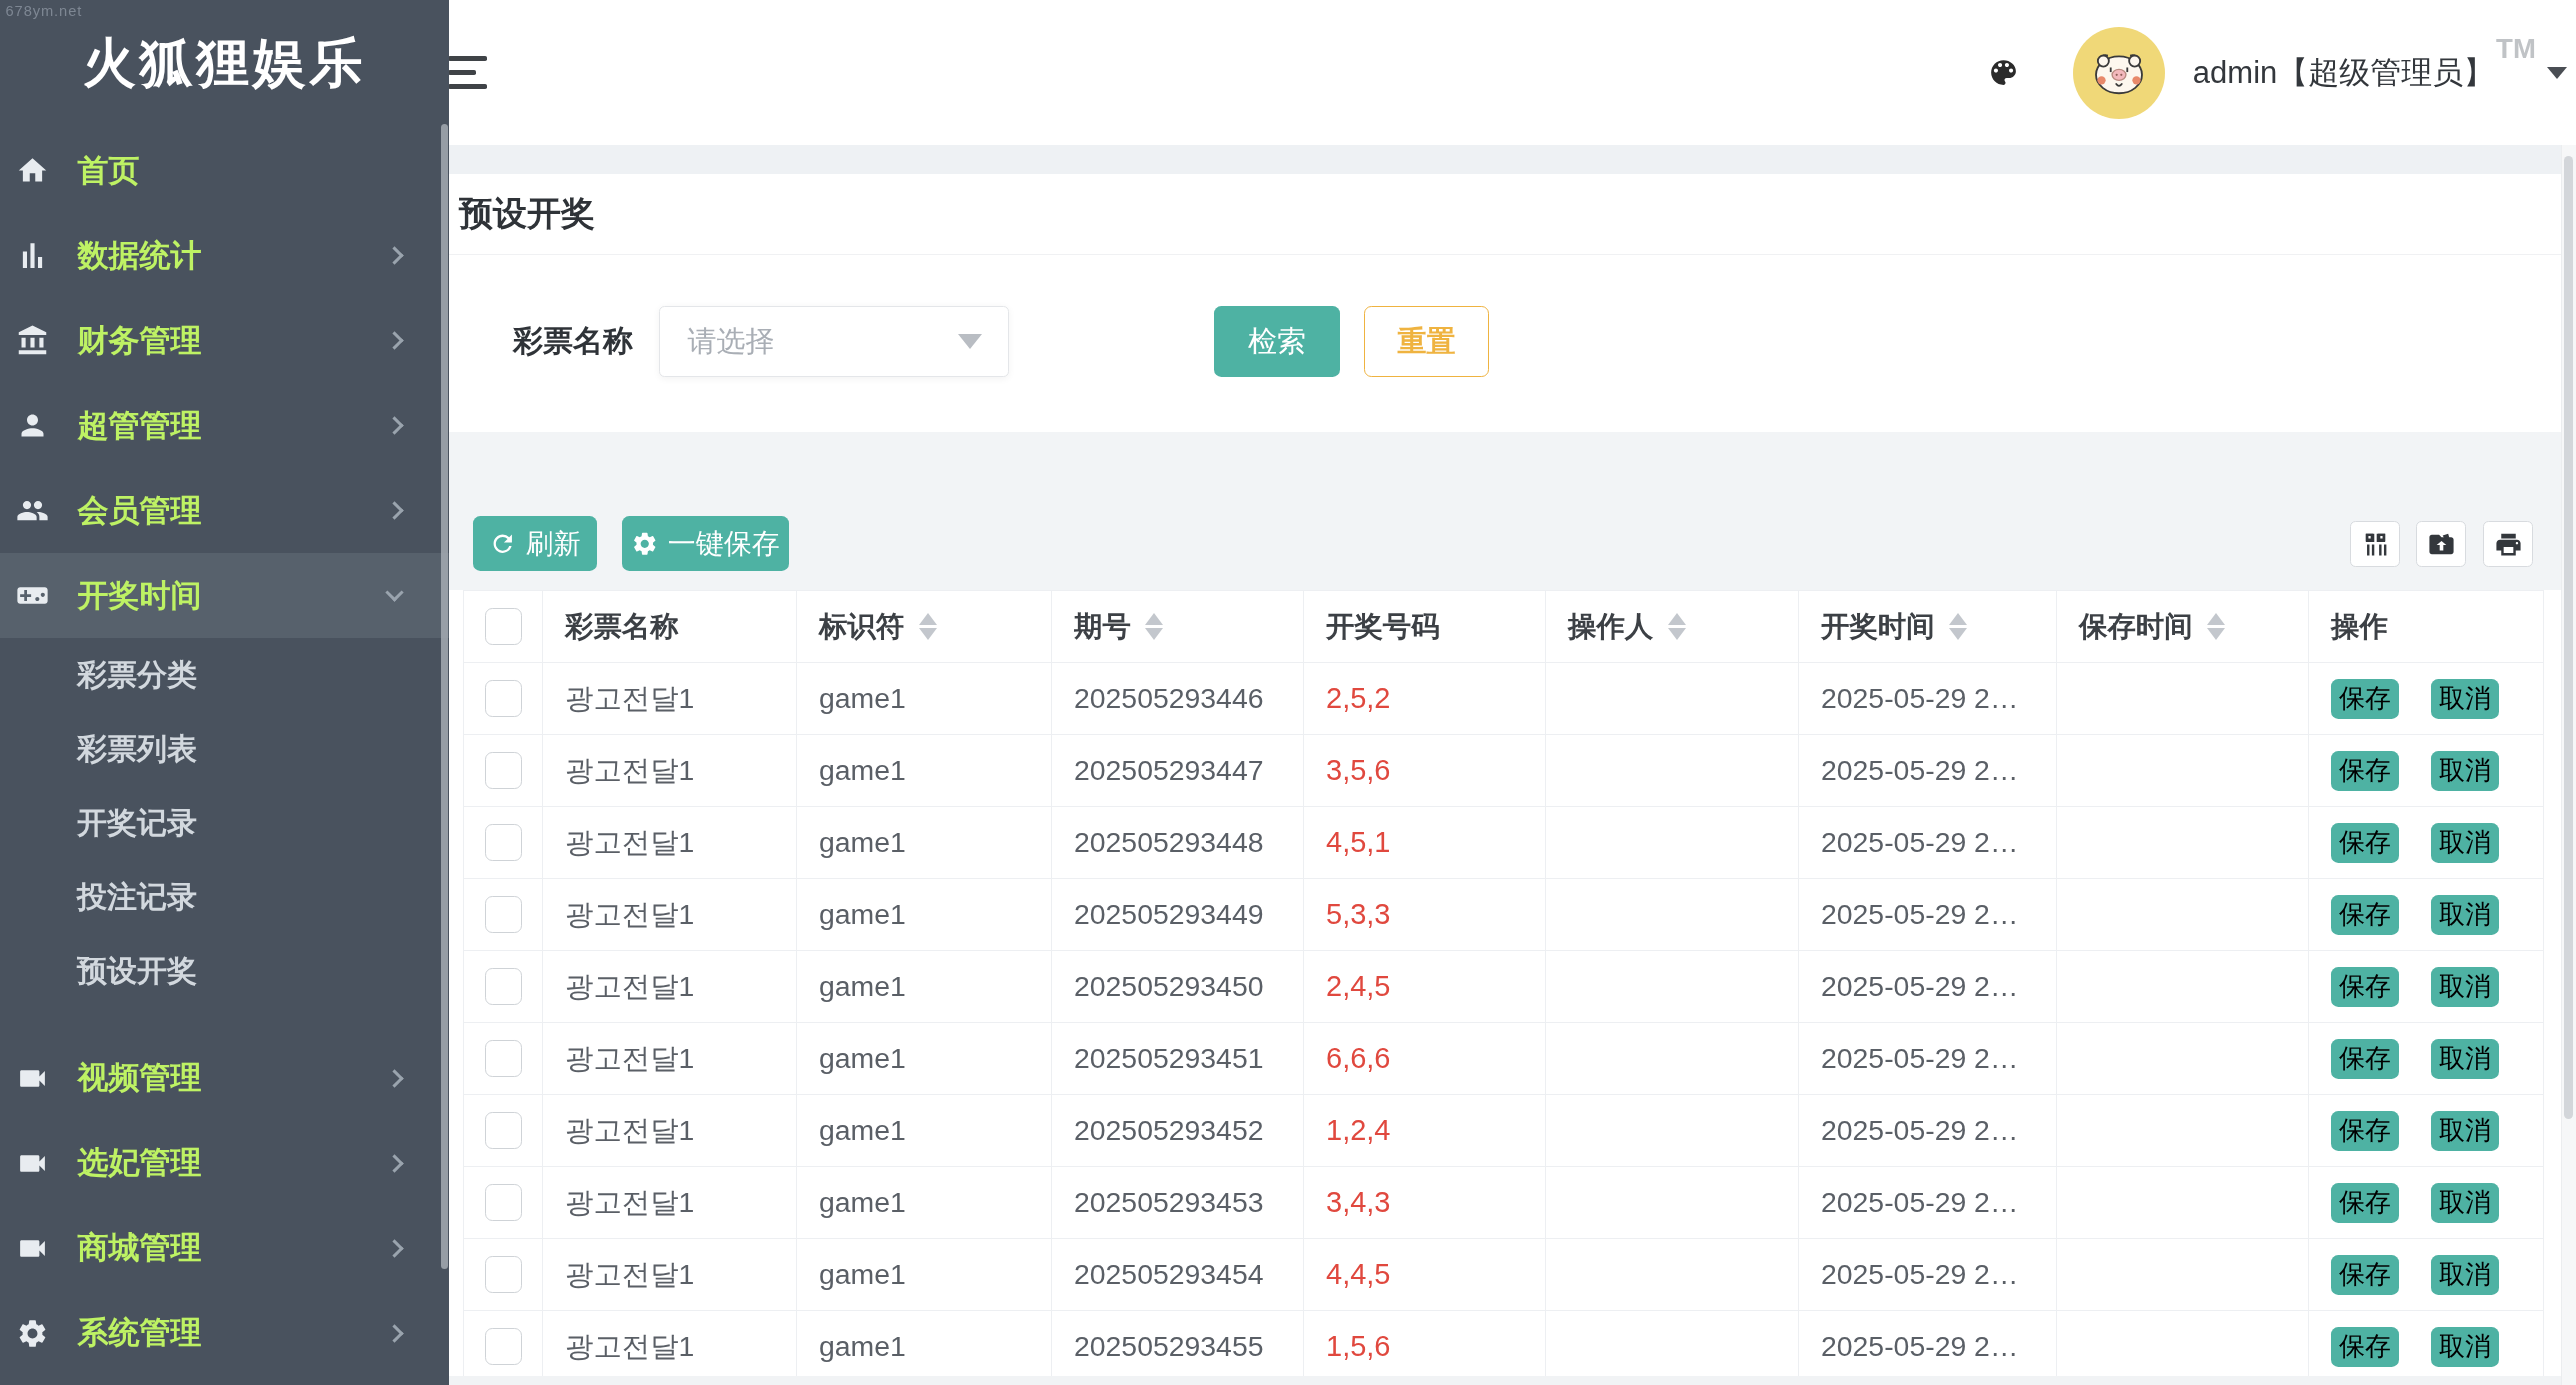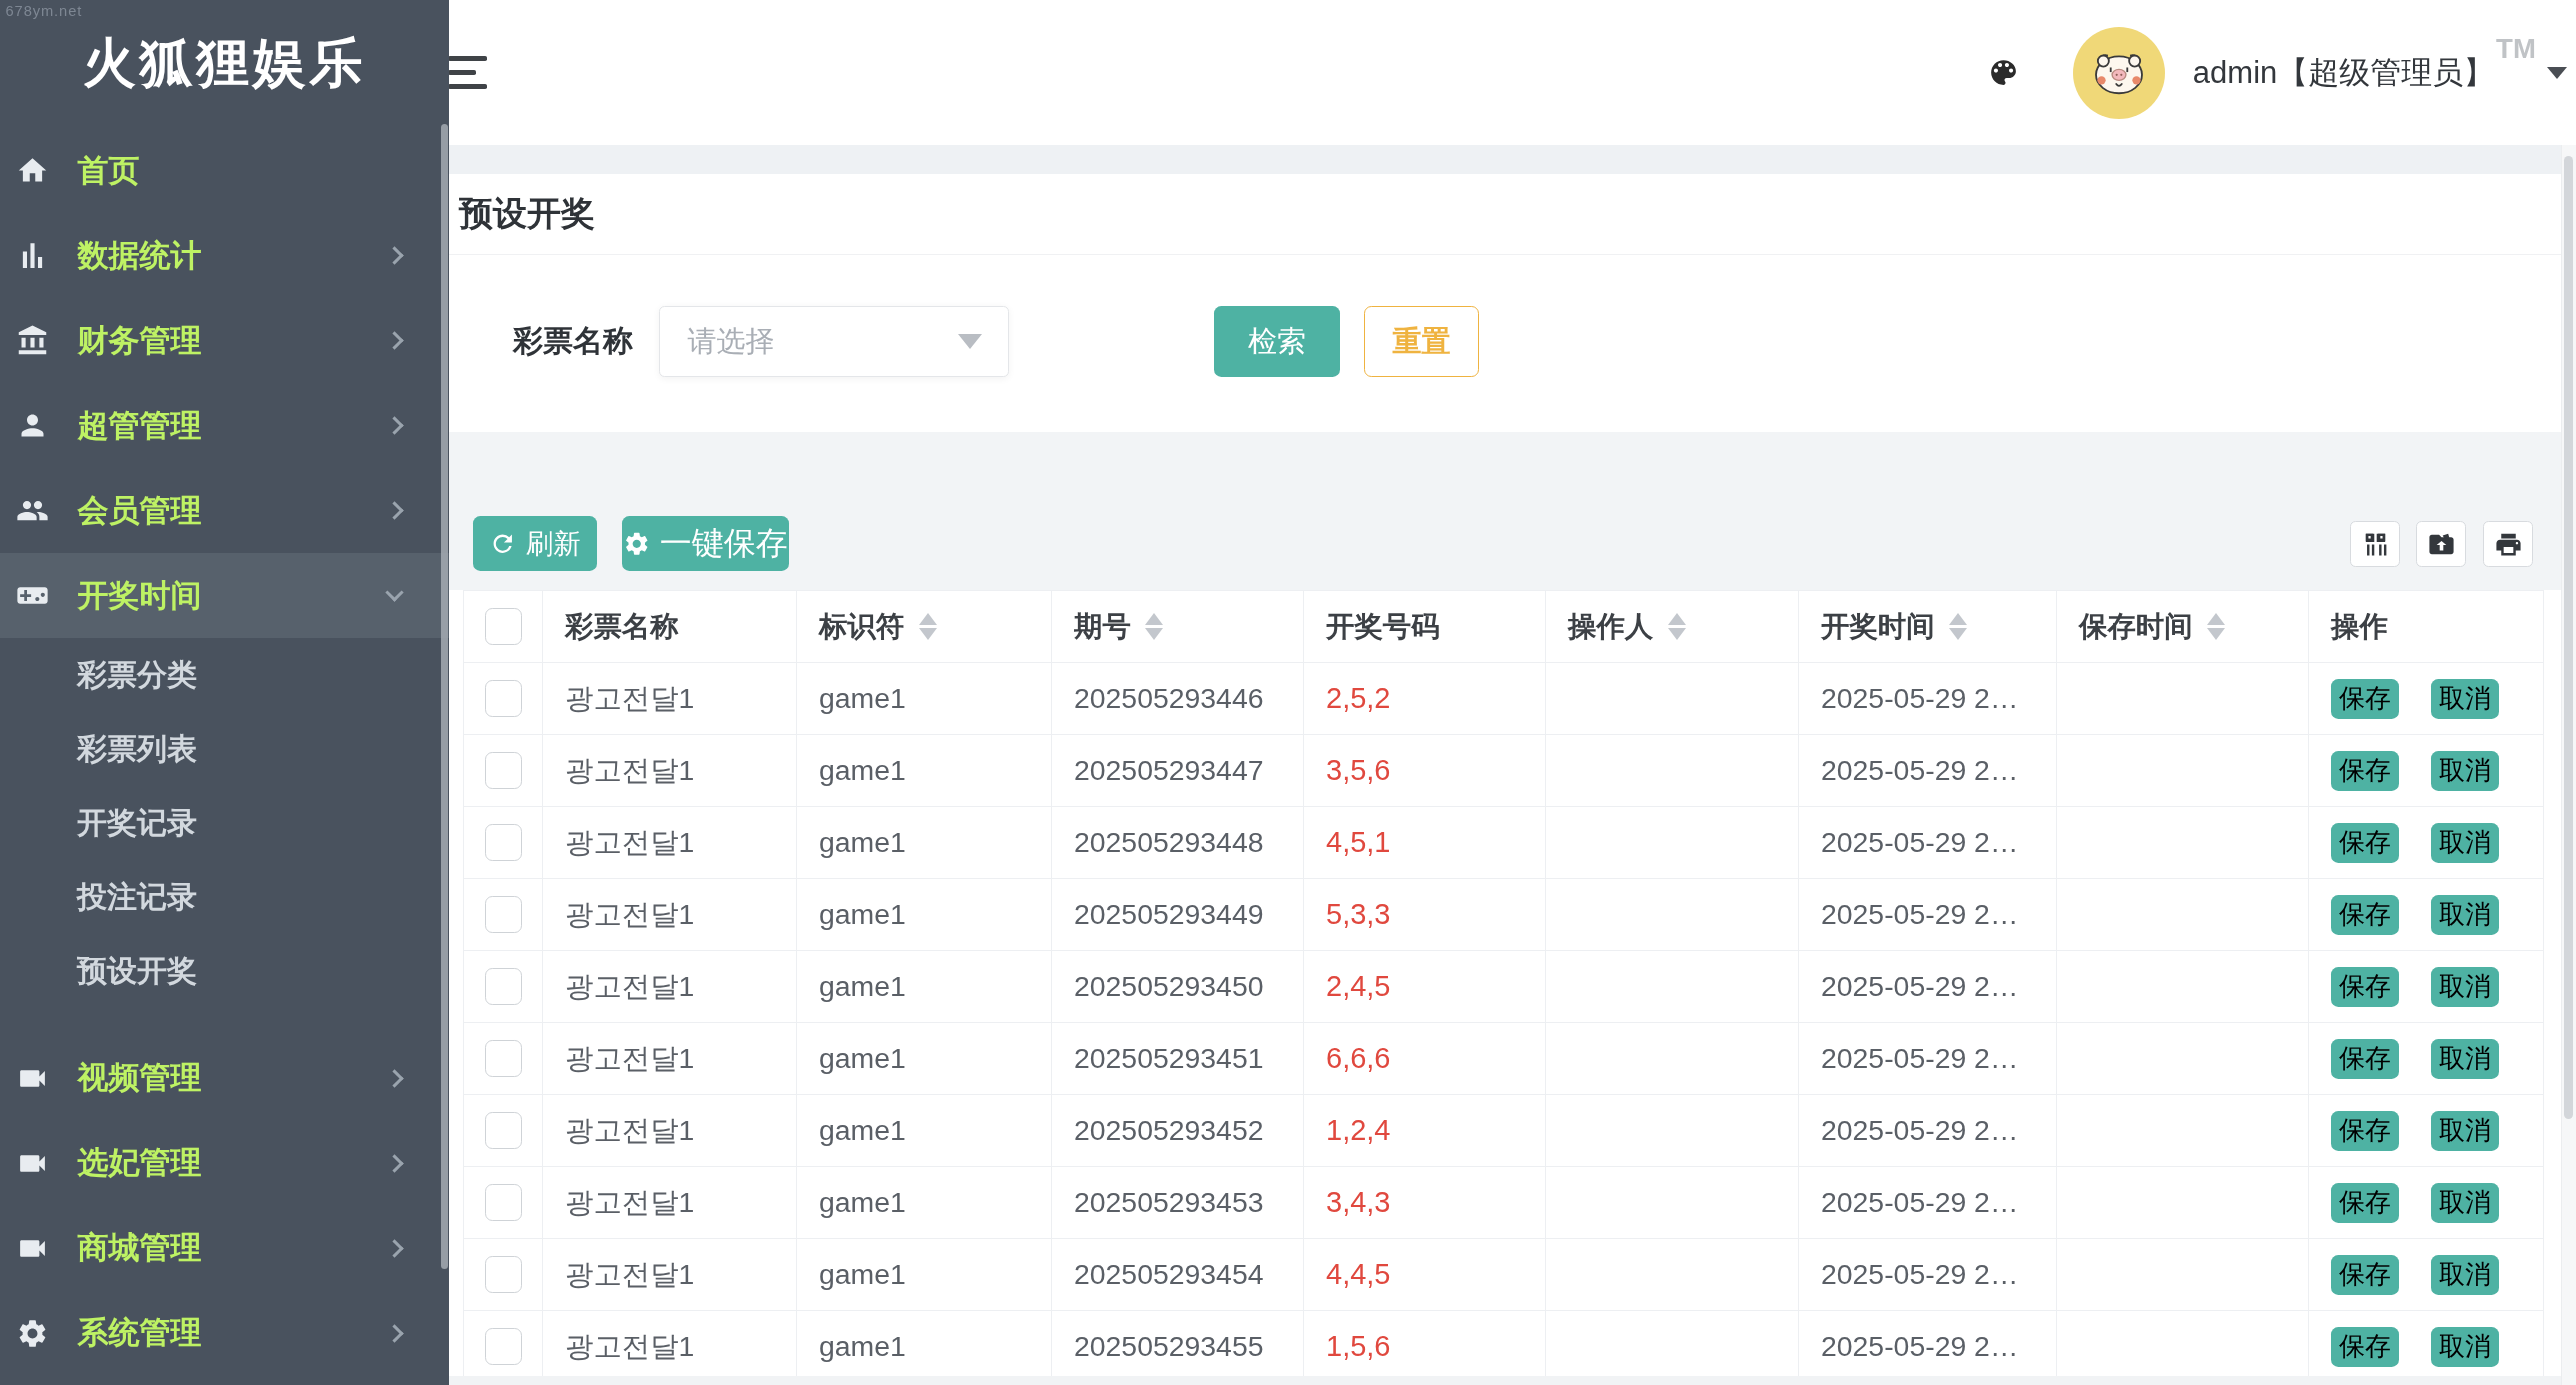--- a/index.html
+++ b/index.html
@@ -42,26 +42,26 @@
   
   .card-filter { position:absolute; left:417px; top:174px; width:2159px; height:258px; background:#fff; }
   .page-title-row { height:81px; border-bottom:1.8px solid #f0f1f3; display:flex; align-items:center; padding-left:42px; }
   .page-title { font-size:34px; font-weight:bold; color:#2f3338; }
   .filter-row { height:173px; display:flex; align-items:center; }
   .filter-label { margin-left:96px; font-size:30px; font-weight:bold; color:#2f3338; }
   .select { margin-left:26px; width:350px; height:71px; background:#fff; border:0.9px solid #e4e6e9; border-radius:5.5px; box-shadow:0 1.8px 7.3px rgba(0,0,0,.05); display:flex; align-items:center; padding:0 27.5px; cursor:pointer; position:relative; }
   .select-text { font-size:29px; color:#a9aeb5; }
   .select-caret { position:absolute; right:26px; width:0; height:0; border-left:12px solid transparent; border-right:12px solid transparent; border-top:15.6px solid #b9bdc3; }
   .btn-search { margin-left:205px; width:126px; height:71px; background:var(--teal); color:#fff; font-size:29px; border:none; border-radius:7.3px; cursor:pointer; font-family:inherit; }
-  .btn-reset { margin-left:24px; width:115px; height:71px; background:#fff; color:var(--orange); font-size:29px; font-weight:bold; border:1.8px solid var(--orange); border-radius:7.3px; cursor:pointer; font-family:inherit; }
+  .btn-reset { margin-left:24px; width:125px; height:71px; background:#fff; color:var(--orange); font-size:29px; font-weight:bold; border:1.8px solid var(--orange); border-radius:7.3px; cursor:pointer; font-family:inherit; }
 
   
   .toolbar { position:absolute; left:417px; top:432px; width:2159px; height:158px; background:#f2f4f6; }
   .btn-refresh { position:absolute; left:56px; top:84px; width:124px; height:55px; background:var(--teal); color:#fff; font-size:27.5px; border:none; border-radius:7.3px; cursor:pointer; display:flex; align-items:center; justify-content:center; gap:9.2px; font-family:inherit; }
-  .btn-saveall { position:absolute; left:205px; top:84px; width:167px; height:55px; background:var(--teal); color:#fff; font-size:32px; border:none; border-radius:7.3px; cursor:pointer; display:flex; align-items:center; justify-content:center; gap:9.2px; font-family:inherit; }
+  .btn-saveall { position:absolute; left:205px; top:84px; width:167px; height:55px; background:var(--teal); color:#fff; font-size:28px; border:none; border-radius:7.3px; cursor:pointer; display:flex; align-items:center; justify-content:center; gap:9.2px; font-family:inherit; }
   .btn-refresh svg, .btn-saveall svg { width:27.5px; height:27.5px; fill:#fff; }
   .icon-btn { position:absolute; top:89px; width:50px; height:46px; background:#fff; border:1.8px solid #d8dbdf; border-radius:5.5px; cursor:pointer; display:flex; align-items:center; justify-content:center; }
   .icon-btn svg { width:29px; height:29px; fill:#33373c; }
   .icon-btn.i1 { left:1933px; } .icon-btn.i2 { left:1999px; } .icon-btn.i3 { left:2066px; }
 
   
   .card-table { position:absolute; left:417px; top:590px; width:2159px; height:795px; background:#fff; overflow:hidden; }
   table { border-collapse:collapse; table-layout:fixed; margin-left:46px; width:2081px; }
   th, td { border:0.9px solid #edeff2; overflow:hidden; white-space:nowrap; }
   th { height:72px; font-size:28.4px; font-weight:bold; color:#3c4045; text-align:left; padding-left:22px; background:#fff; }

